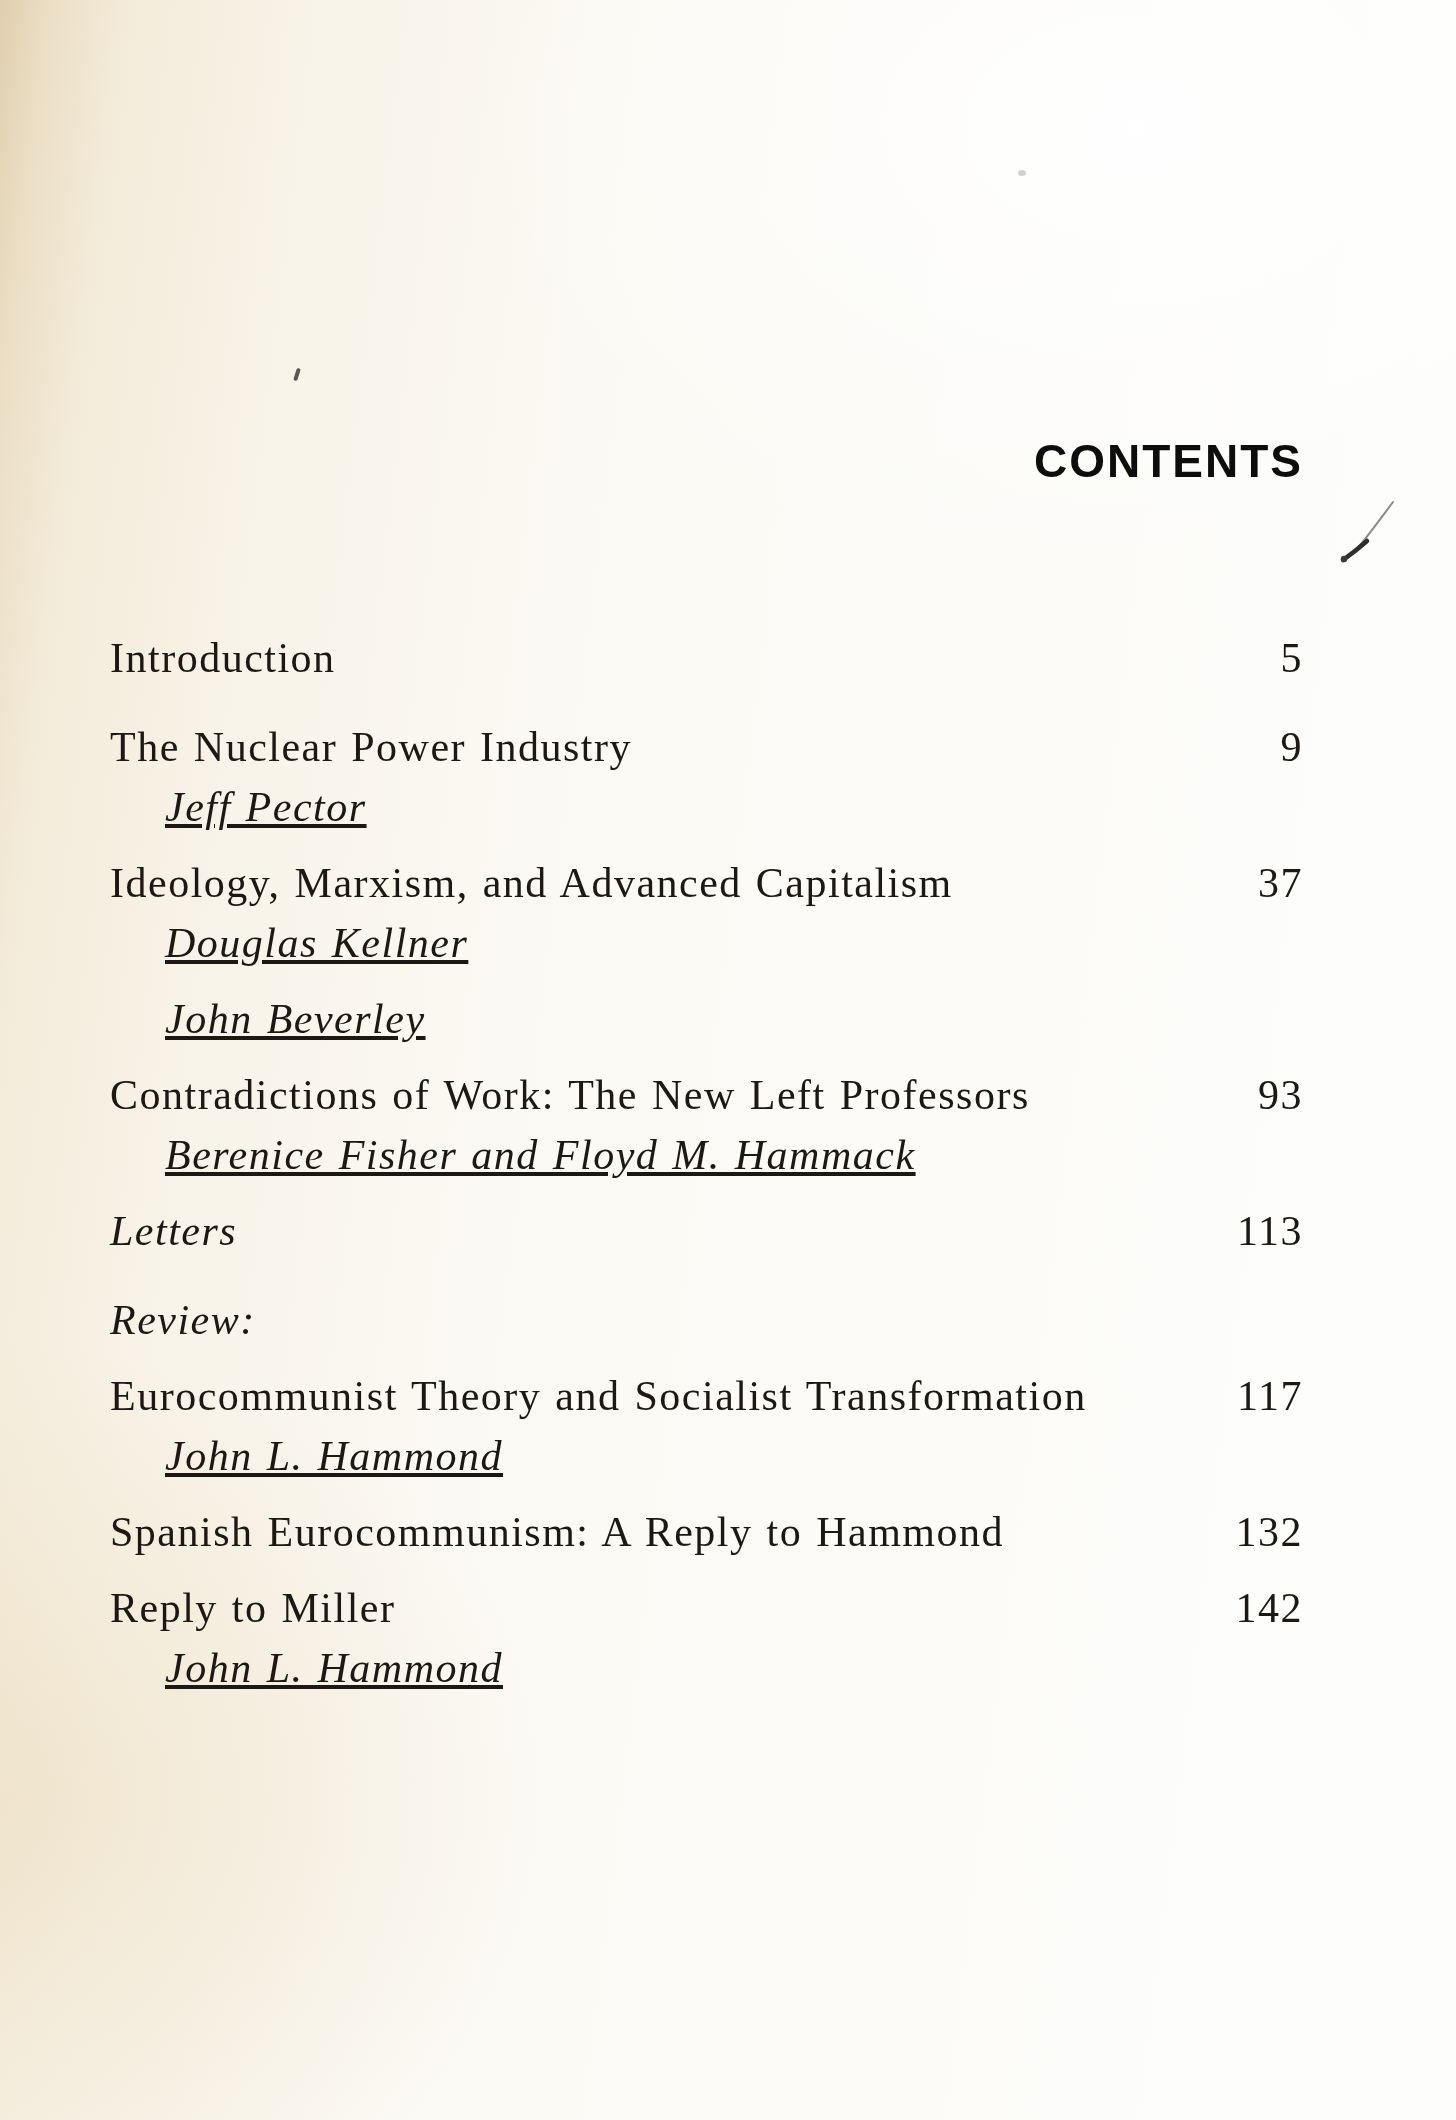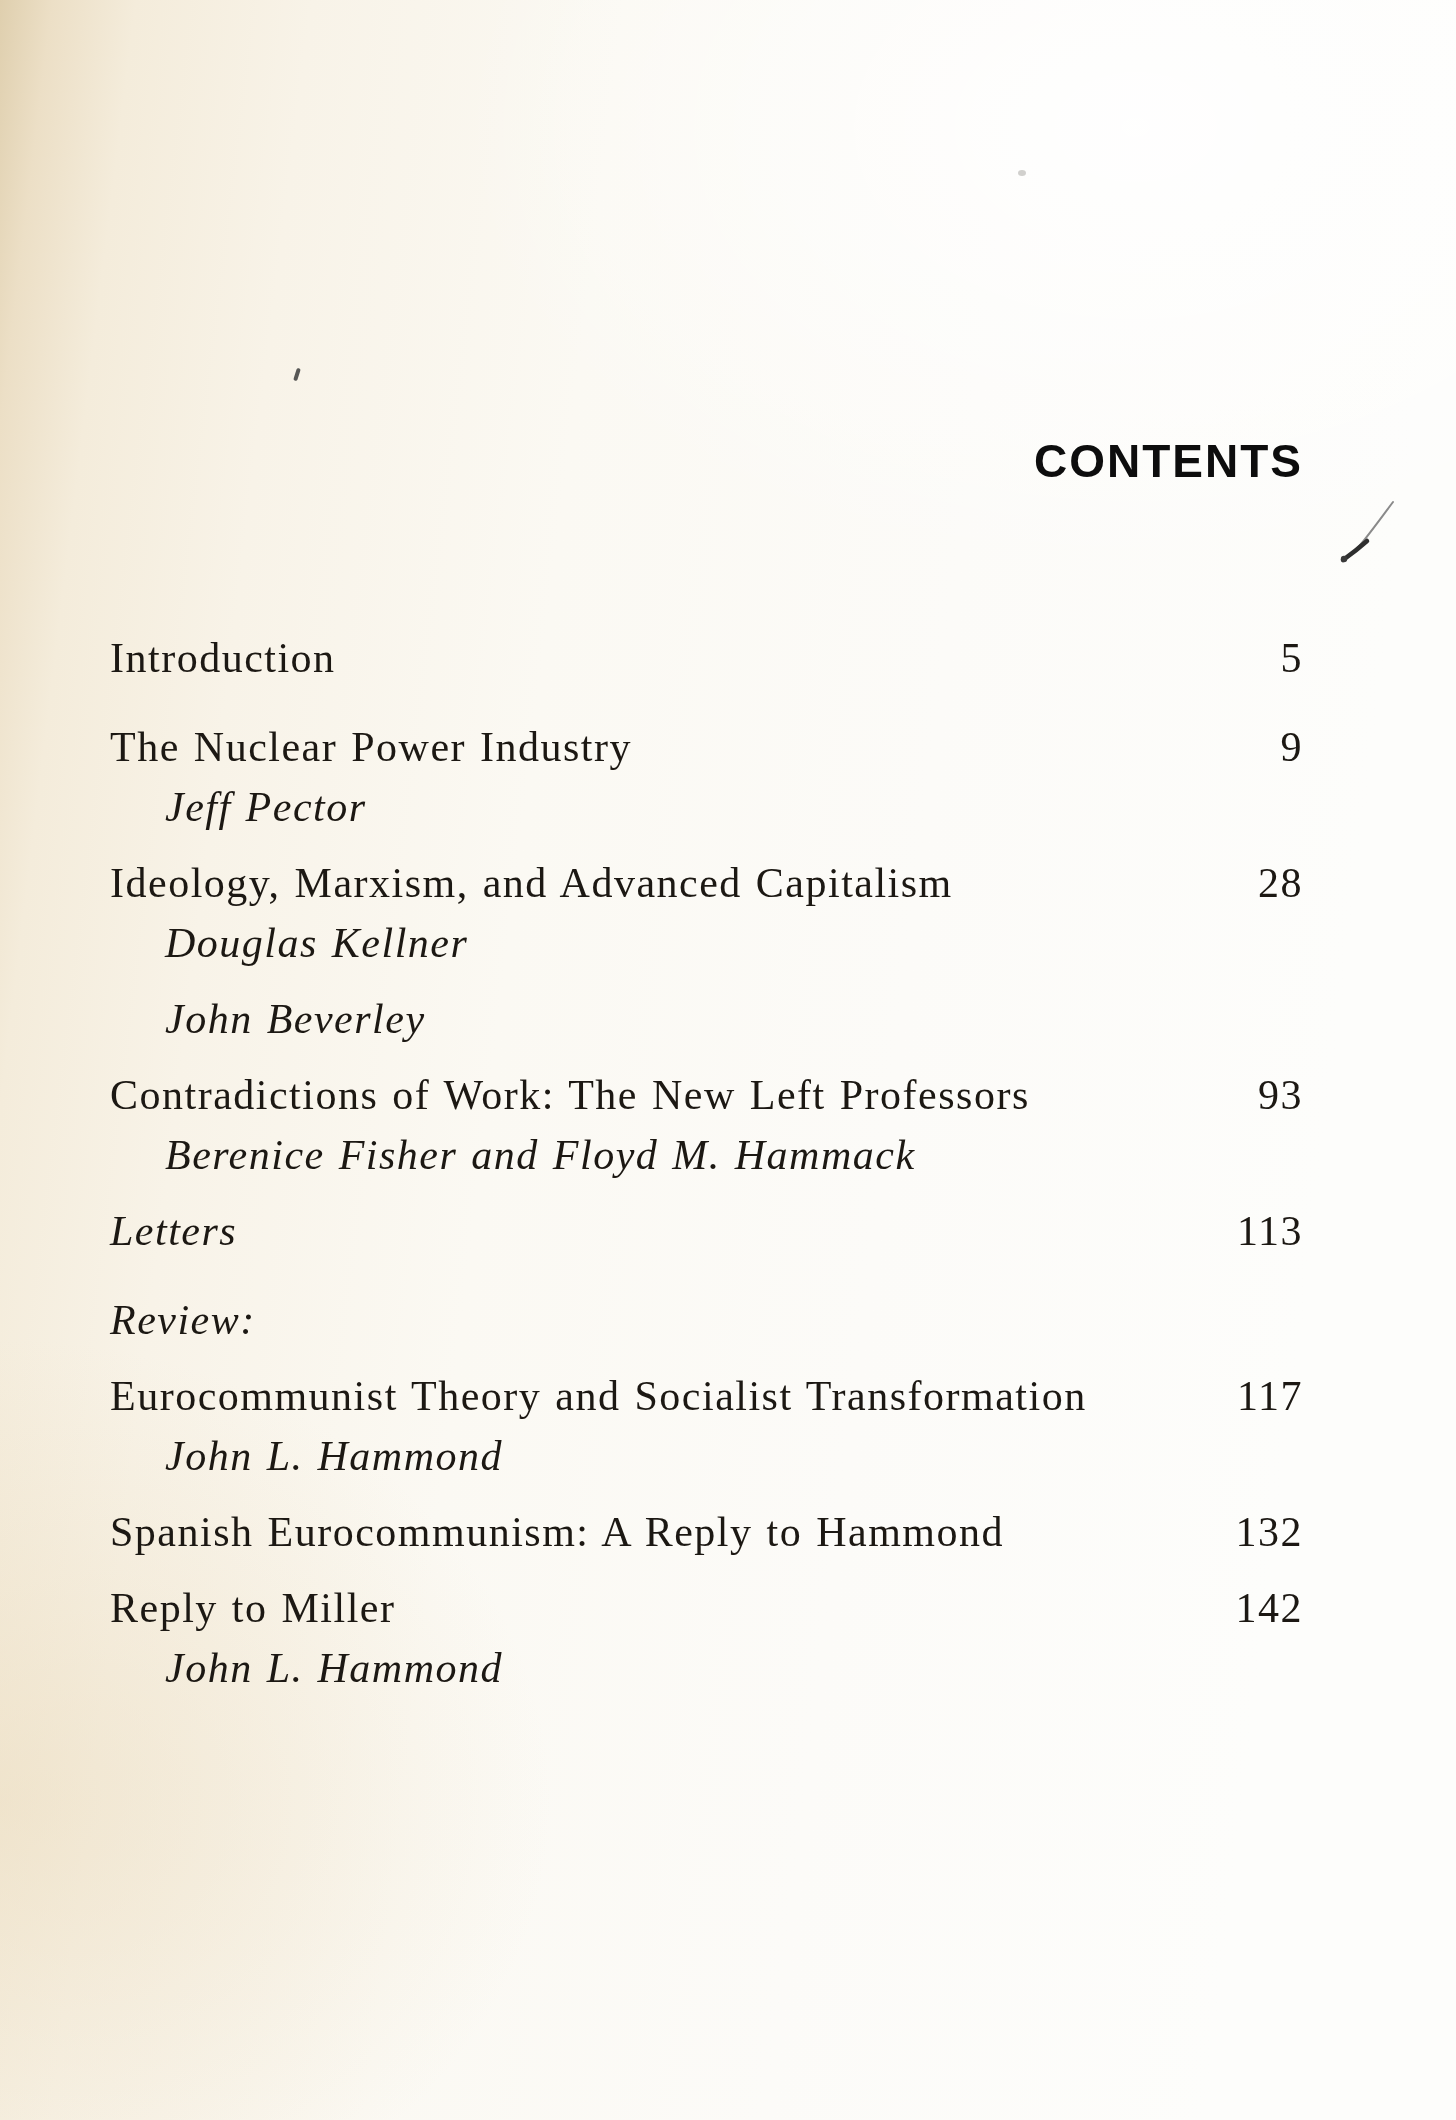--- a/index.html
+++ b/index.html
@@ -53,20 +53,21 @@
     flex: 0 0 auto;
     min-width: 90px;
     margin-left: 20px;
     text-align: right;
   }
   .entry .author {
     font-style: italic;
     padding-left: 55px;
     margin-top: 13px;
     white-space: nowrap;
+    text-decoration: underline;
   }
   .hair-mark {
     position: absolute;
     left: 1330px;
     top: 492px;
   }
   .ink-speck {
     position: absolute;
     left: 295px;
     top: 368px;
@@ -120,21 +121,21 @@
           </div>
           <div class="pagenum">9</div>
         </div>
         <div class="author">Jeff Pector</div>
       </div>
       <div class="entry">
         <div class="row">
           <div class="titles">
             <div class="title-line">Ideology, Marxism, and Advanced Capitalism</div>
           </div>
-          <div class="pagenum">28</div>
+          <div class="pagenum">37</div>
         </div>
         <div class="author">Douglas Kellner</div>
       </div>
       <div class="entry">
         <div class="author">John Beverley</div>
       </div>
       <div class="entry">
         <div class="row">
           <div class="titles">
             <div class="title-line">Contradictions of Work: The New Left Professors</div>

